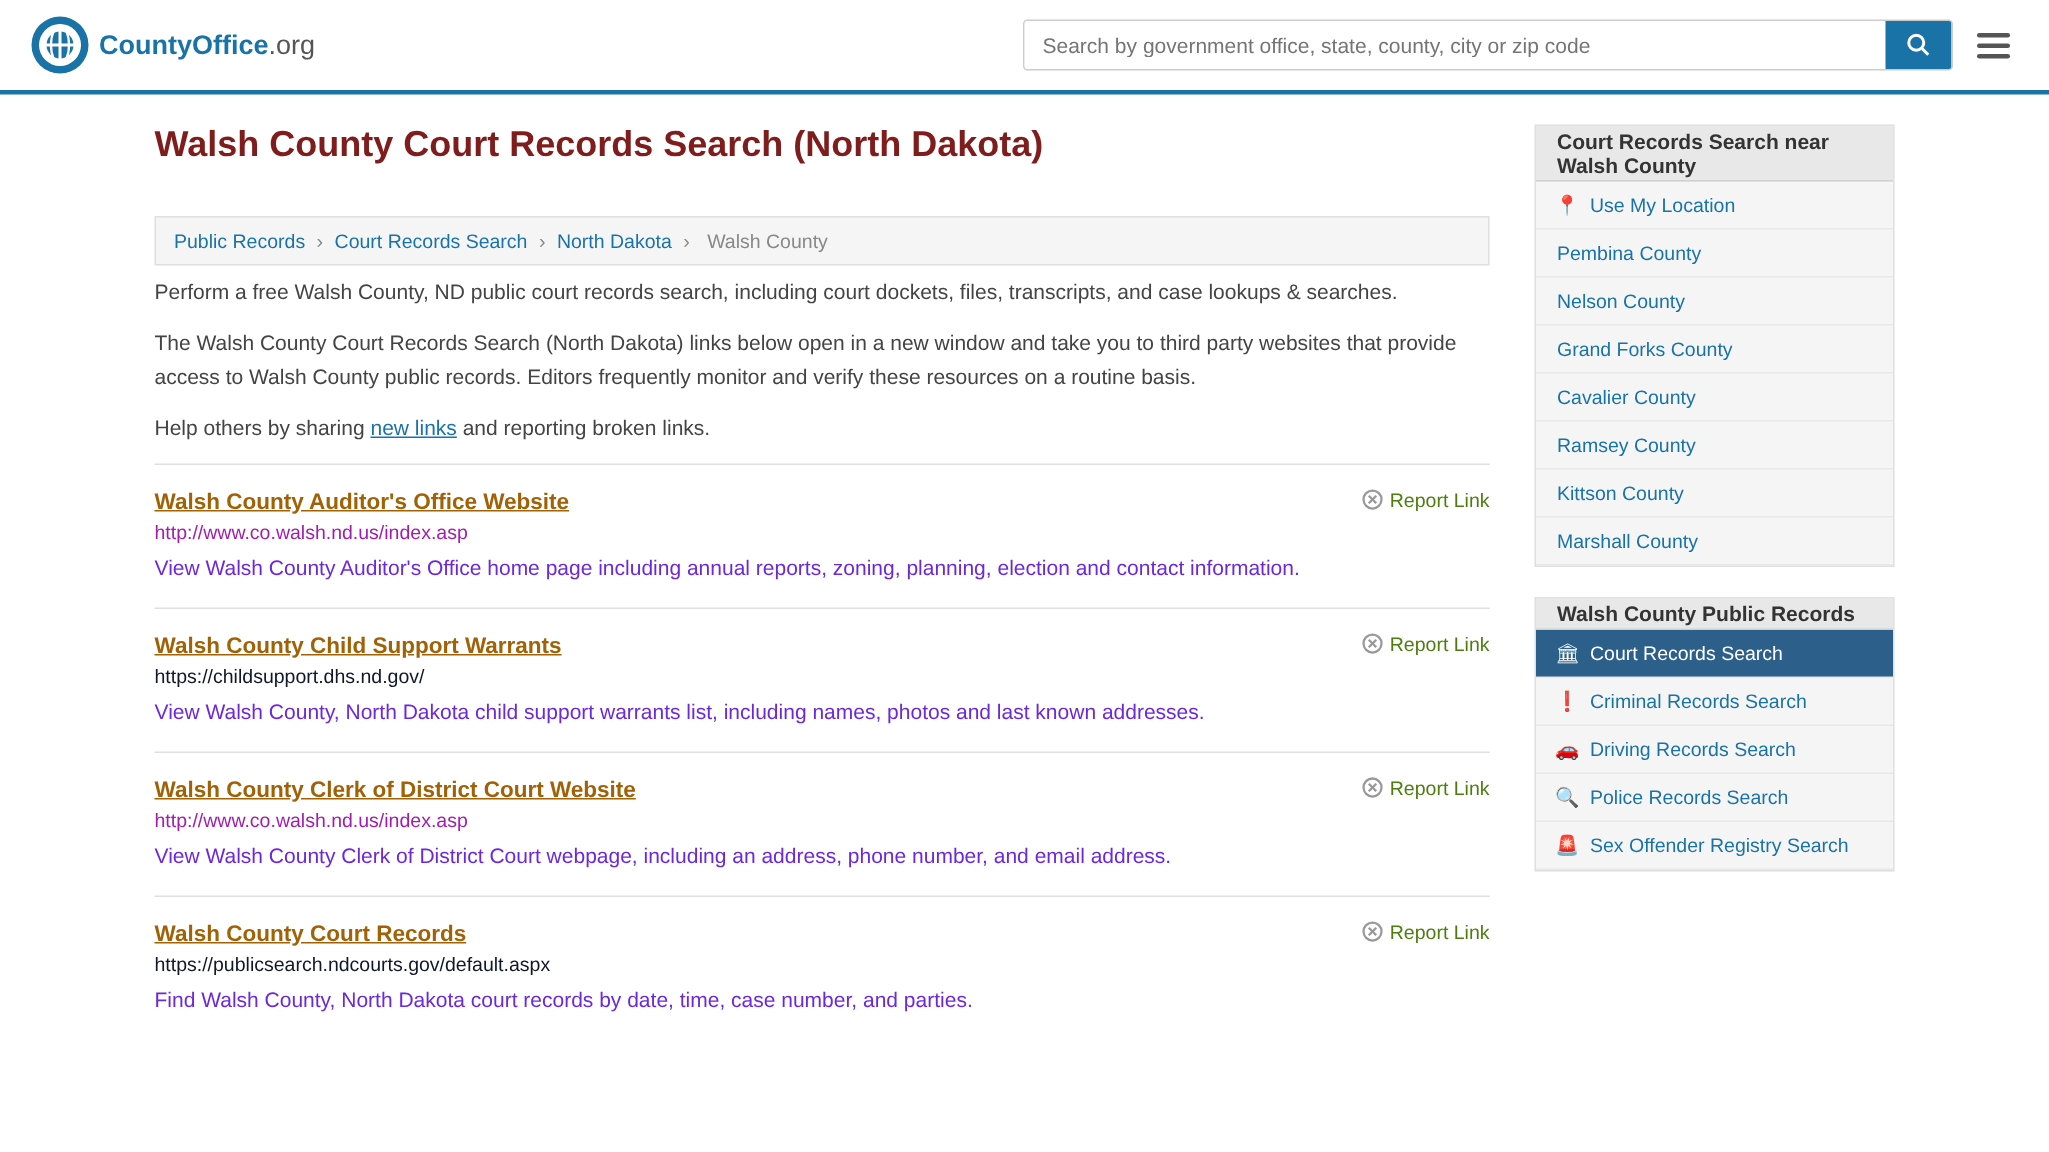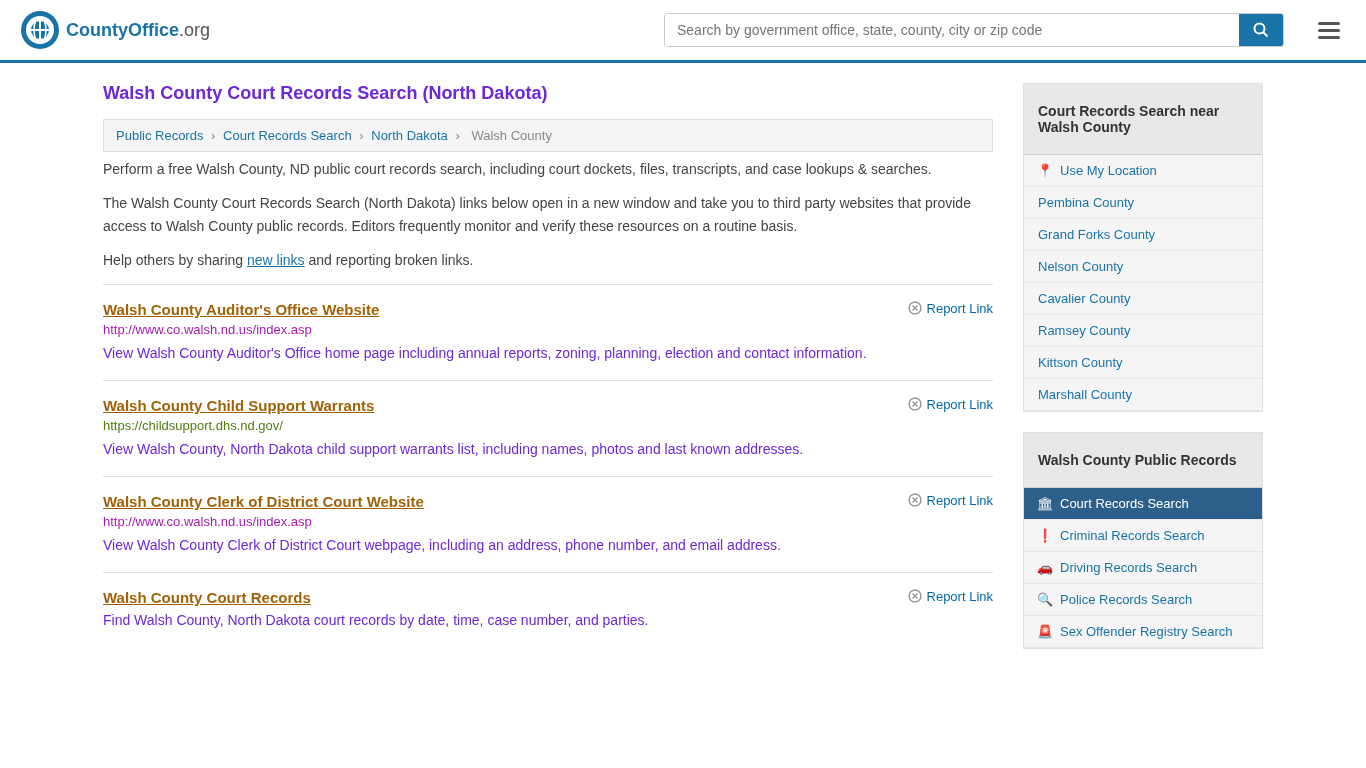--- a/index.html
+++ b/index.html
@@ -5,21 +5,21 @@
     * { box-sizing: border-box; margin: 0; padding: 0; }
     body { font-family: Arial, sans-serif; font-size: 14px; color: #333; background: #fff; }
 
     
     #header {
       background: #fff;
       border-bottom: 3px solid #1a73a7;
       padding: 10px 20px;
       display: flex;
       align-items: center;
-      gap: 20px;
+      gap: 2px;
     }
     #logo-area {
       display: flex;
       align-items: center;
       gap: 6px;
       text-decoration: none;
       color: #333;
     }
     #logo-icon {
       width: 40px;
@@ -76,24 +76,24 @@
       margin: 0 auto;
       padding: 20px;
       gap: 30px;
     }
 
     
     #content {
       flex: 1;
     }
     #page-title {
-      font-size: 18px;
+      font-size: 24px;
       font-weight: bold;
-      color: #6d28d9;
-      margin-bottom: 15px;
+      color: #7f1d1d;
+      margin-bottom: 33px;
     }
     #breadcrumb {
       background: #f5f5f5;
       padding: 8px 12px;
       border: 1px solid #e0e0e0;
       font-size: 13px;
       color: #555;
       margin-bottom: 6px;
     }
     #breadcrumb a {
@@ -128,52 +128,52 @@
     }
     .result-header {
       display: flex;
       justify-content: space-between;
       align-items: flex-start;
     }
     .report-link-btn {
       display: flex;
       align-items: center;
       gap: 5px;
-      color: #0369a1;
+      color: #4d7c0f;
       font-size: 13px;
       cursor: pointer;
       background: none;
       border: none;
       white-space: nowrap;
     }
     .result-url {
       font-size: 13px;
       margin-bottom: 6px;
     }
-    .result-url.green { color: #4d7c0f; }
+    .result-url.green { color: #0f172a; }
     .result-url.blue { color: #a21caf; }
     .result-desc {
       font-size: 14px;
       color: #6d28d9;
       line-height: 1.5;
     }
 
     
     #sidebar {
       width: 240px;
       flex-shrink: 0;
     }
     .sidebar-section {
       background: #f5f5f5;
       border: 1px solid #e0e0e0;
       margin-bottom: 0;
     }
     .sidebar-section-header {
       background: #e8e8e8;
-      padding: 19px 14px;
+      padding: 2px 14px;
       font-size: 14px;
       font-weight: bold;
       color: #333;
       border-bottom: 1px solid #d0d0d0;
     }
     .sidebar-item {
       padding: 8px 14px;
       display: flex;
       align-items: center;
       gap: 8px;
@@ -311,41 +311,42 @@
         <span class="result-title">Walsh County Court Records</span>
         <button class="report-link-btn">
           <svg width="14" height="14" viewBox="0 0 14 14" xmlns="http://www.w3.org/2000/svg">
             <circle cx="7" cy="7" r="6" fill="none" stroke="#999" stroke-width="1.5"></circle>
             <line x1="4.5" y1="4.5" x2="9.5" y2="9.5" stroke="#999" stroke-width="1.5"></line>
             <line x1="9.5" y1="4.5" x2="4.5" y2="9.5" stroke="#999" stroke-width="1.5"></line>
           </svg>
           Report Link
         </button>
       </div>
+      <div class="result-url green">https://publicsearch.ndcourts.gov/default.aspx</div>
       <div class="result-desc">Find Walsh County, North Dakota court records by date, time, case number, and parties.</div>
     </div>
       </div>
   </div>
 
   <div id="sidebar">
     <div class="nearby-section sidebar-section">
       <div class="sidebar-section-header">Court Records Search near Walsh County</div>
       <div id="nearby-items">
           <div class="sidebar-item">
             <span class="sidebar-icon" style="color:#1a73a7">📍</span>
             <span style="color:#1a73a7">Use My Location</span>
           </div>
           <div class="sidebar-item">
             <a href="#">Pembina County</a>
           </div>
           <div class="sidebar-item">
+            <a href="#">Nelson County</a>
+          </div>
+          <div class="sidebar-item">
             <a href="#">Grand Forks County</a>
-          </div>
-          <div class="sidebar-item">
-            <a href="#">Nelson County</a>
           </div>
           <div class="sidebar-item">
             <a href="#">Cavalier County</a>
           </div>
           <div class="sidebar-item">
             <a href="#">Ramsey County</a>
           </div>
           <div class="sidebar-item">
             <a href="#">Kittson County</a>
           </div>

